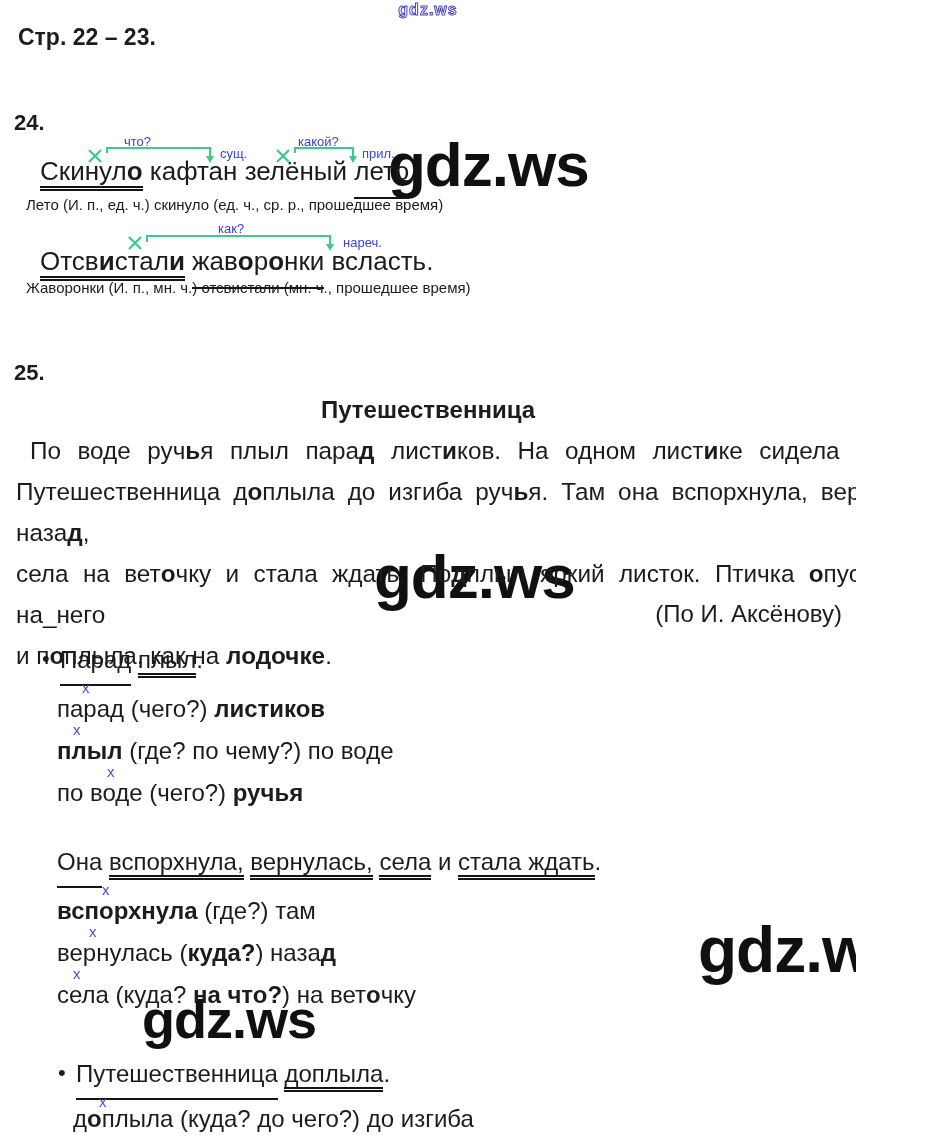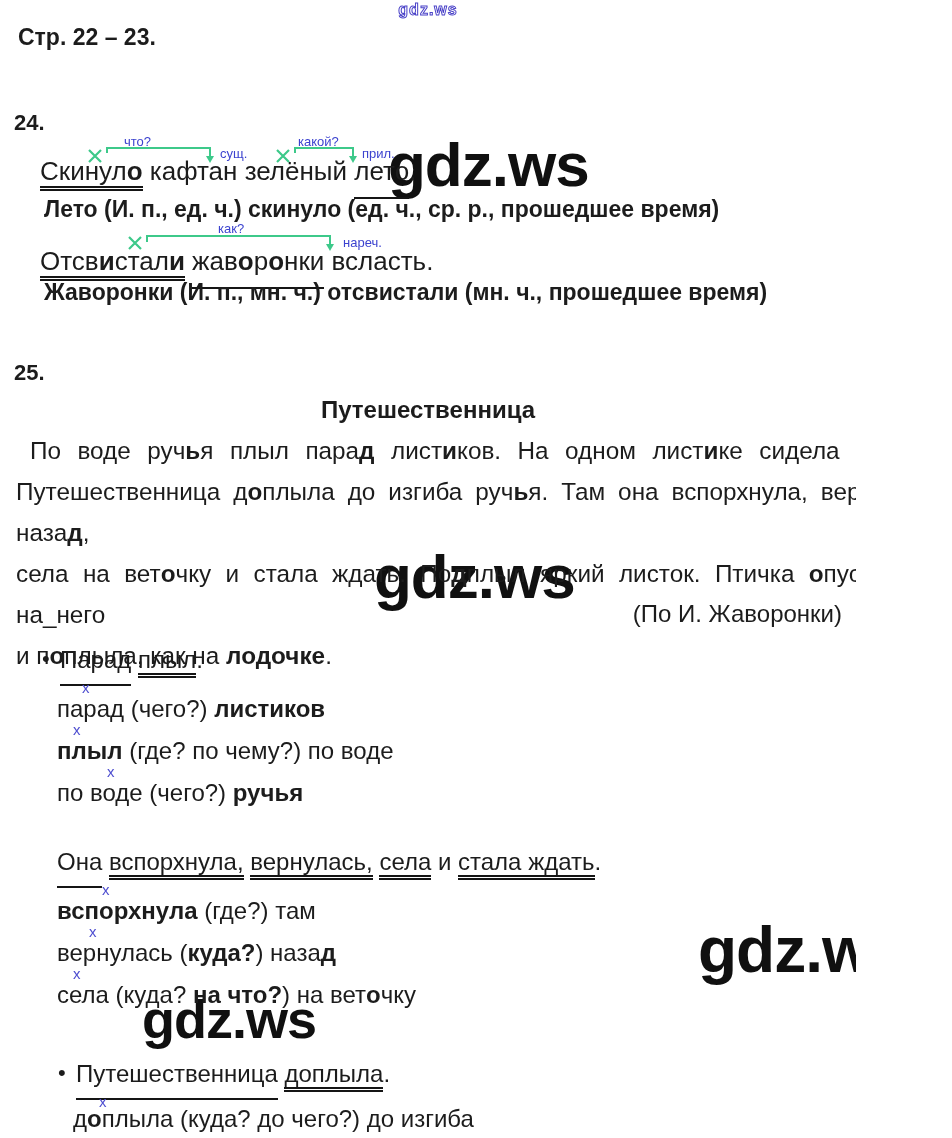--- a/index.html
+++ b/index.html
@@ -23,21 +23,21 @@
   .header{position:absolute;left:18px;top:24px;font-size:23px;font-weight:bold;}
   .exnum{position:absolute;left:14px;font-size:22px;font-weight:bold;}
   .n24{top:110px;} .n25{top:360px;}
 
   .sent{position:absolute;left:40px;width:560px;font-size:26px;}
   .sent1{top:132px;padding-top:24px;}
   .sent2{top:218px;padding-top:28px;}
   .sent svg{position:absolute;left:0;top:0;pointer-events:none;}
   .lbl{position:absolute;font-size:13px;color:#3c43cf;white-space:nowrap;}
 
-  .analysis{position:absolute;left:26px;font-size:23px;font-weight:bold;white-space:nowrap;margin-left:18px;}
+  .analysis{position:absolute;left:26px;font-size:15px;font-weight:normal;white-space:nowrap;}
   .an1{top:196px;} .an2{top:279px;}
 
   .title{position:absolute;left:0;top:396px;width:100%;text-align:center;
          font-size:24px;font-weight:bold;}
 
   .para{position:absolute;left:16px;top:430px;width:922px;font-size:24.3px;line-height:41px;}
   .jl{text-align:justify;text-align-last:justify;}
   .indent{text-indent:14px;}
 
   .attribution{position:absolute;right:14px;top:600px;font-size:24px;}
@@ -100,21 +100,21 @@
   <div class="exnum n25">25.</div>
   <div class="title">Путешественница</div>
 
   <div class="para">
     <div class="jl indent"><span>По воде руч</span><span class="b">ь</span><span>я плыл пара</span><span class="b">д</span><span> лист</span><span class="b">и</span><span>ков. На одном лист</span><span class="b">и</span><span>ке сидела птичка.</span></div>
     <div class="jl"><span>Путешественница д</span><span class="b">о</span><span>плыла до изгиба руч</span><span class="b">ь</span><span>я. Там она вспорхнула, вернулась наза</span><span class="b">д</span><span>,</span></div>
     <div class="jl"><span>села на вет</span><span class="b">о</span><span>чку и стала ждать. По</span><span class="b">д</span><span>плыл яркий листок. Птичка </span><span class="b">о</span><span>пустилась на_него</span></div>
     <div><span>и п</span><span class="b">о</span><span>плыла, как на </span><span class="b">лодочке</span><span>.</span></div>
   </div>
 
-  <div class="attribution">(По И. Жаворонки)</div>
+  <div class="attribution">(По И. Аксёнову)</div>
 
   <div class="group g1">
     <div class="ghead">
       <span class="bullet">•</span><span><span class="u1">Парад</span><span> </span><span class="u2">плыл</span><span>.</span></span>
     </div>
     <div class="answer-line">
       <span class="x-mark" style="left:25px">x</span>
       <span><span>парад (чего?) </span><span class="b">листиков</span></span>
     </div>
     <div class="answer-line">

